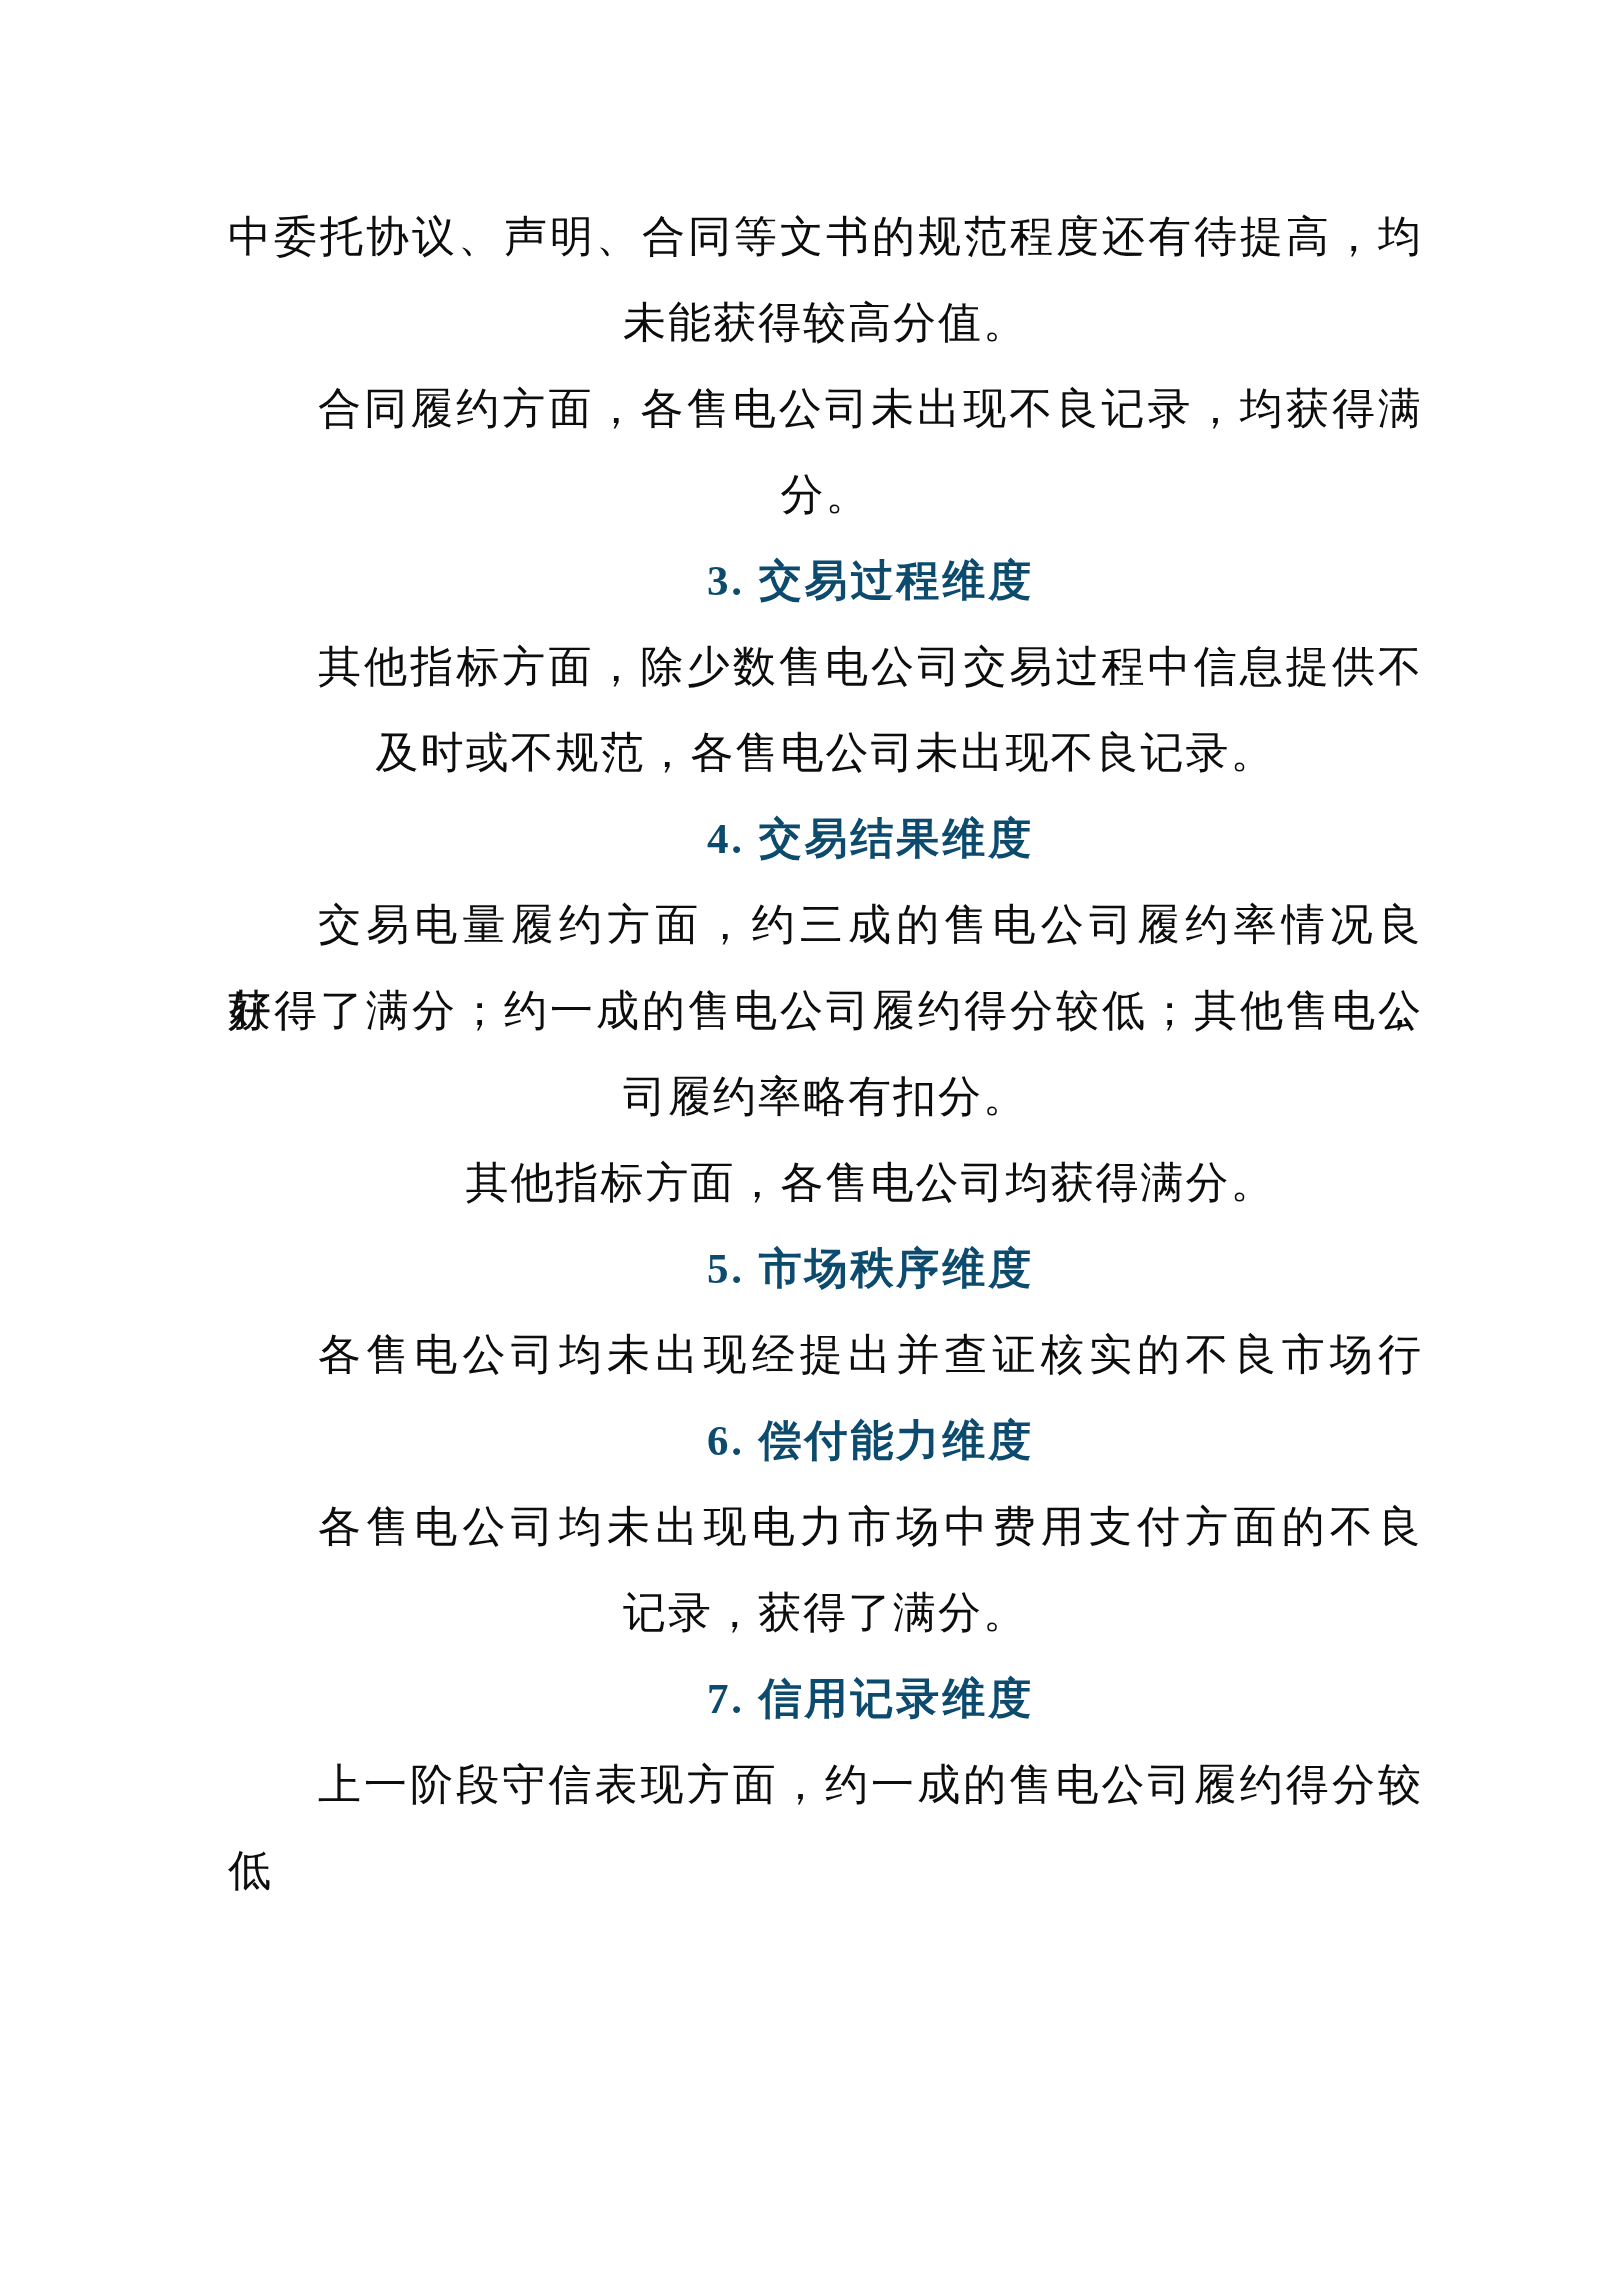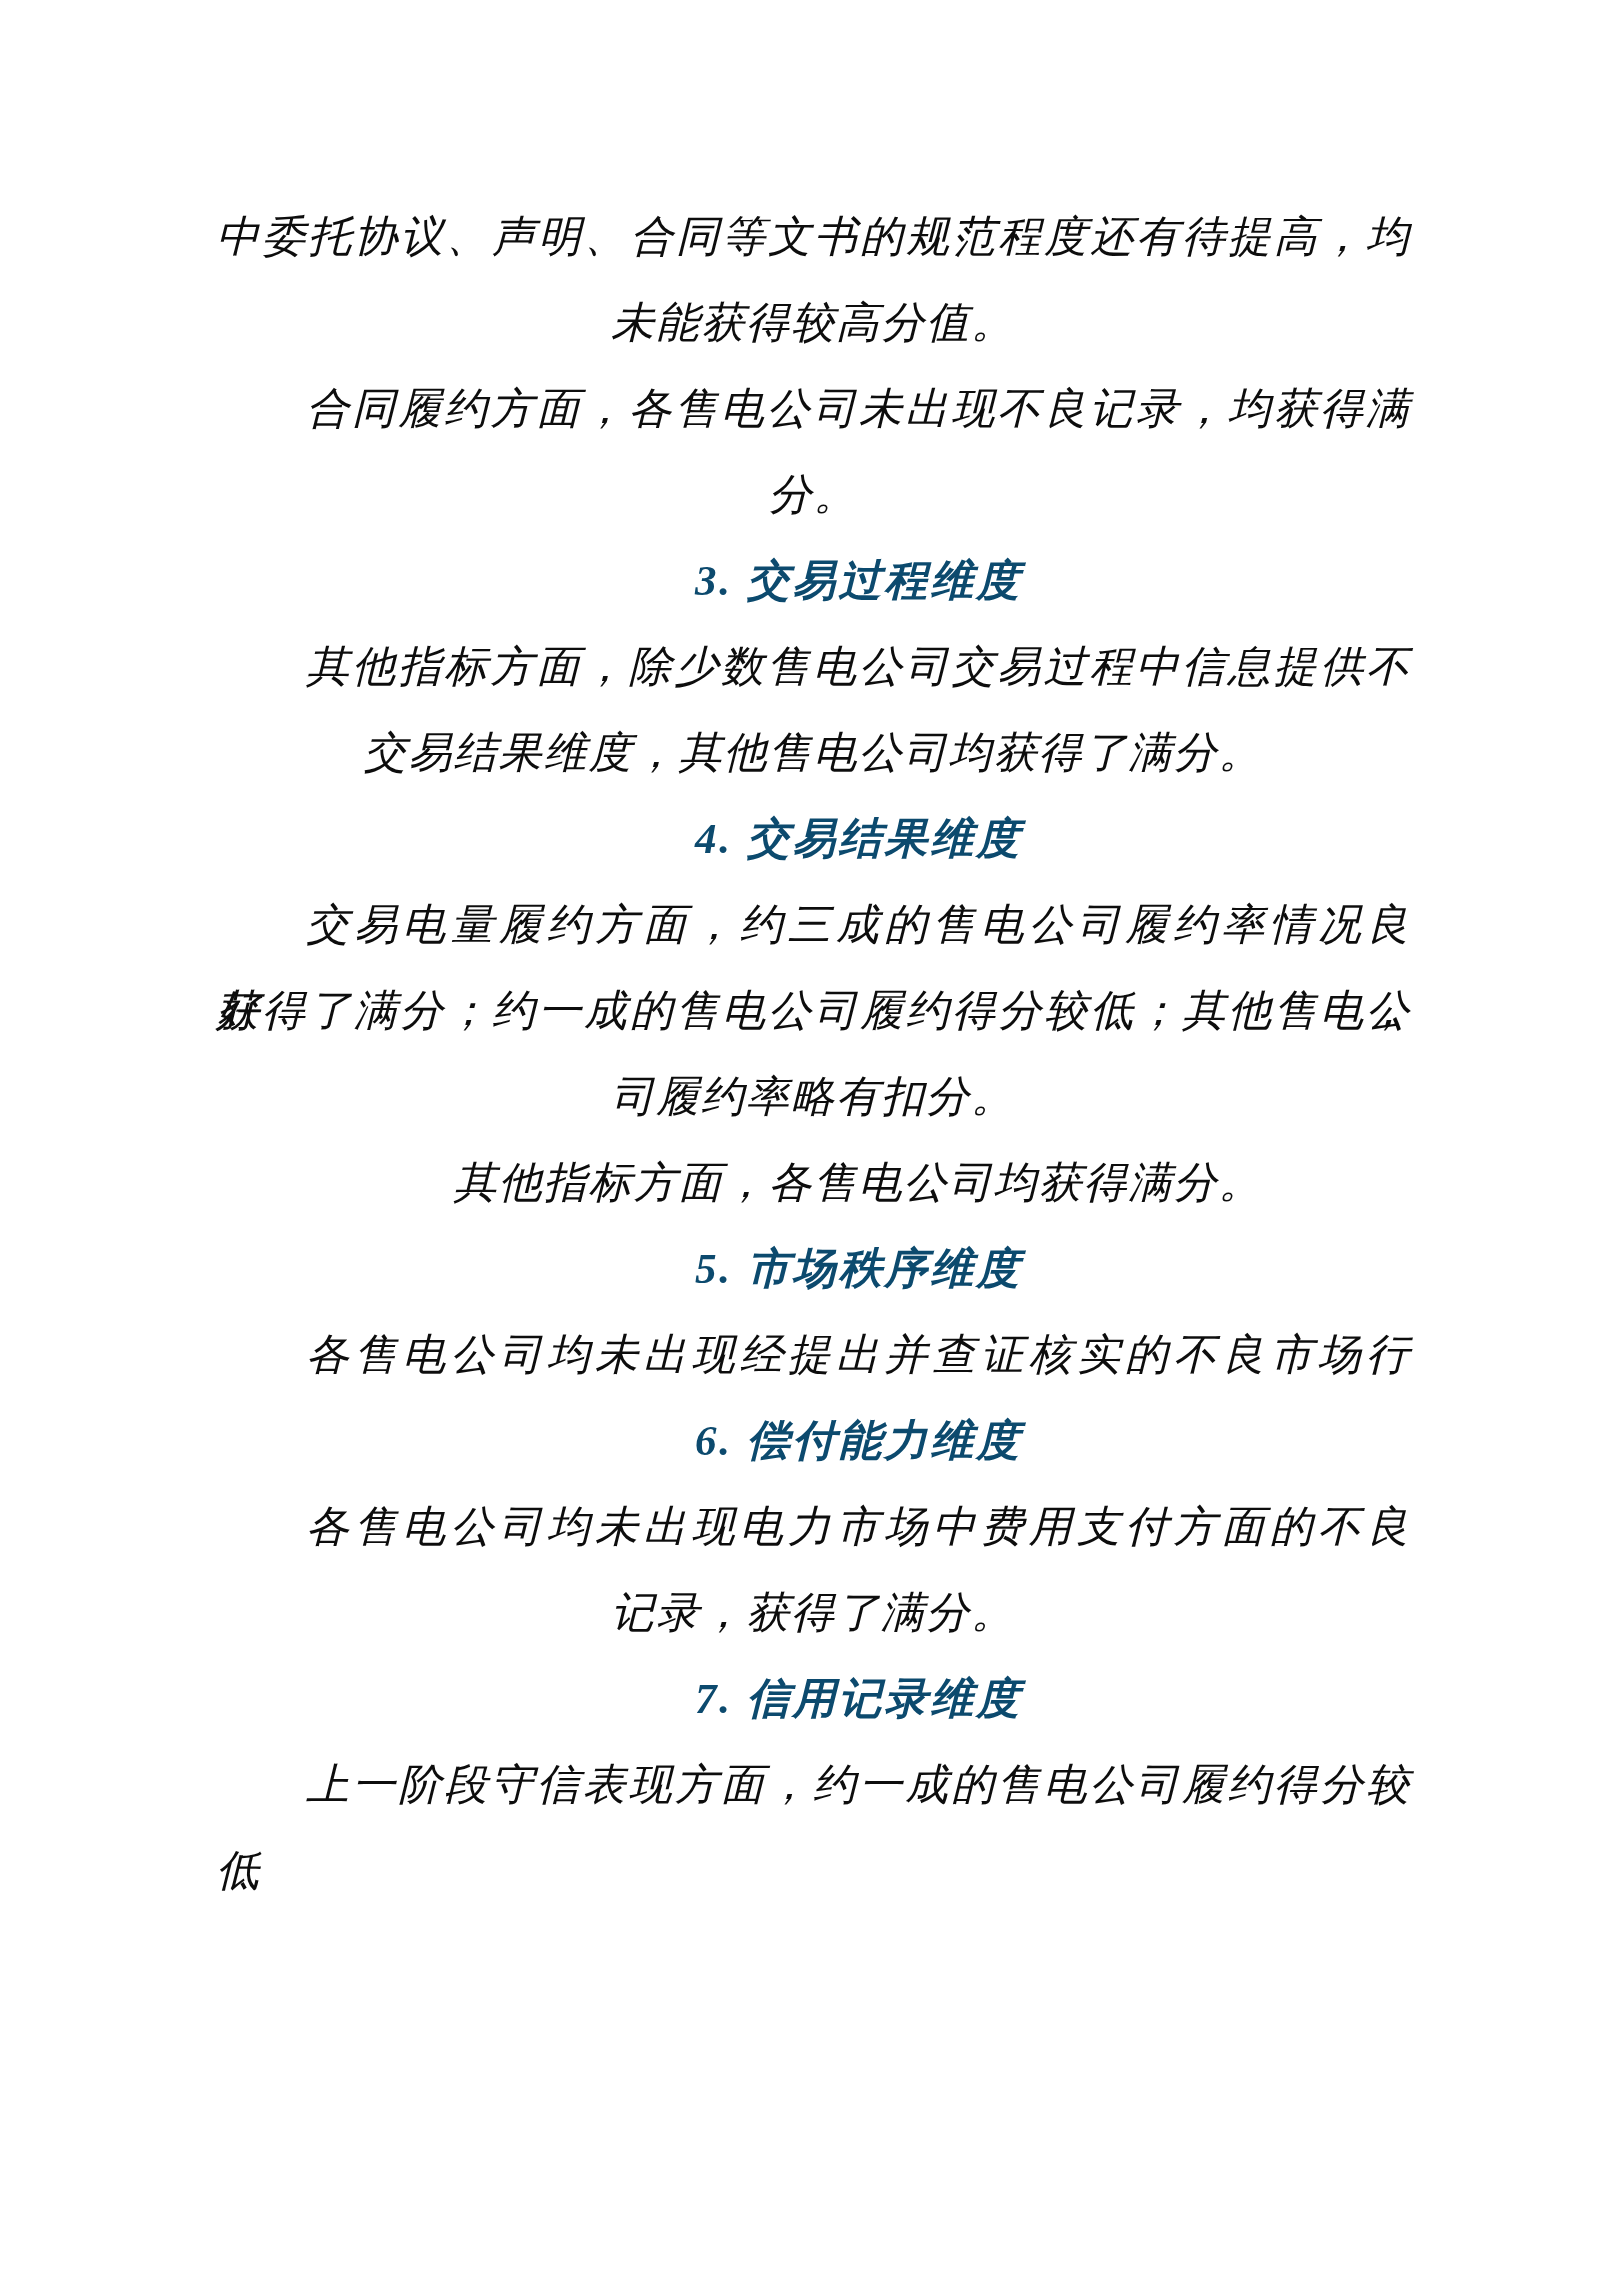--- a/index.html
+++ b/index.html
@@ -10,25 +10,24 @@
   .page {
     position: relative;
     width: 1621px;
     height: 2293px;
     background: #ffffff;
     overflow: hidden;
     font-family: "Liberation Serif", "DejaVu Serif", serif;
   }
   .doc-body {
     position: absolute;
-    left: 216px;
+    left: 228px;
     top: 194px;
     width: 1195px;
     color: #0d0d0d;
-    font-style: italic;
   }
   .para {
     margin: 0;
     padding: 0;
   }
   .line {
     height: 86px;
     line-height: 86px;
     font-size: 43px;
     letter-spacing: 2px;
@@ -70,21 +69,21 @@
       <div class="line">分。</div>
     </div>
 
     <div class="para">
       <div class="line indent heading">3. 交易过程维度</div>
     </div>
 
 
     <div class="para">
       <div class="line indent fill">其他指标方面，除少数售电公司交易过程中信息提供不</div>
-      <div class="line">交易结果维度，其他售电公司均获得了满分。</div>
+      <div class="line">及时或不规范，各售电公司未出现不良记录。</div>
     </div>
 
     <div class="para">
       <div class="line indent heading">4. 交易结果维度</div>
     </div>
 
     <div class="para">
       <div class="line indent fill">交易电量履约方面，约三成的售电公司履约率情况良好，</div>
       <div class="line fill">获得了满分；约一成的售电公司履约得分较低；其他售电公</div>
       <div class="line">司履约率略有扣分。</div>

